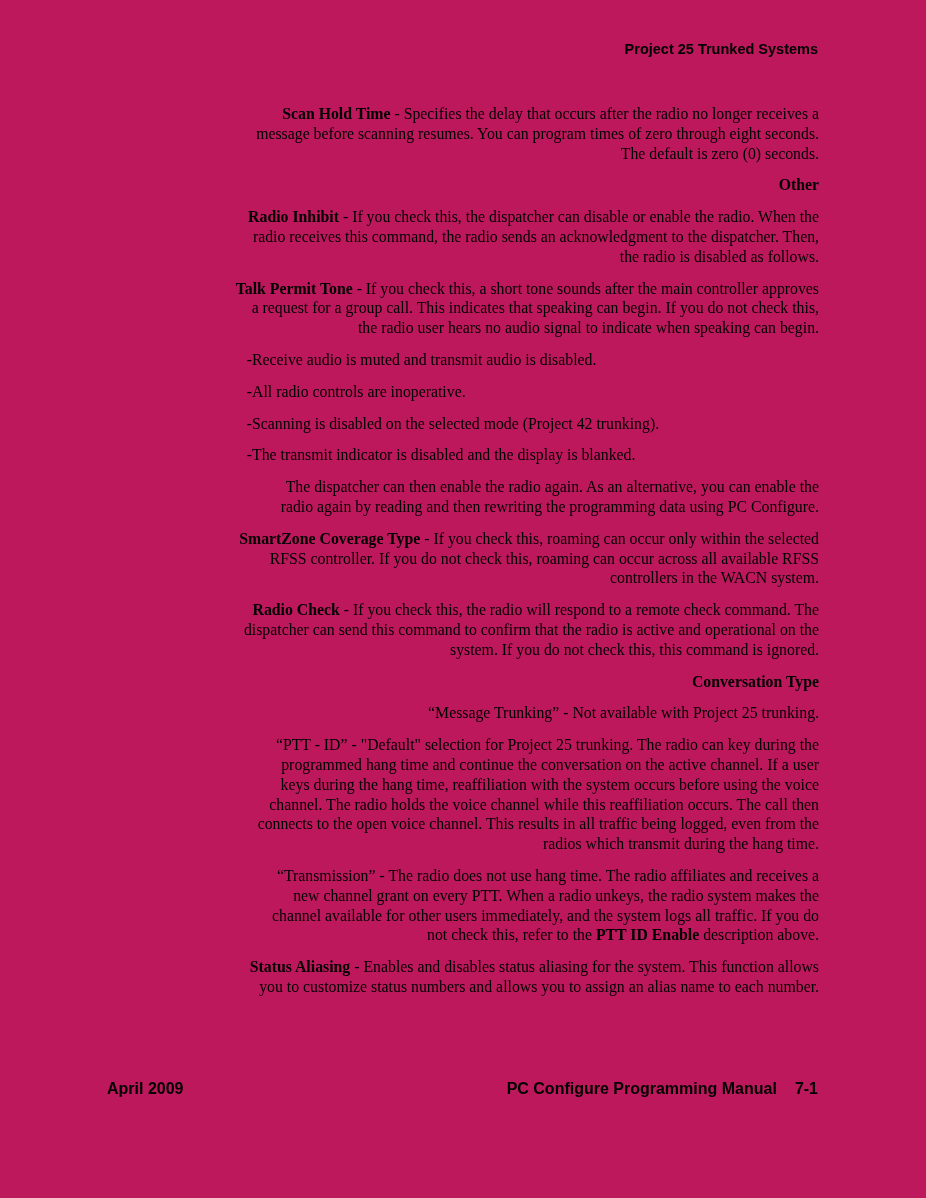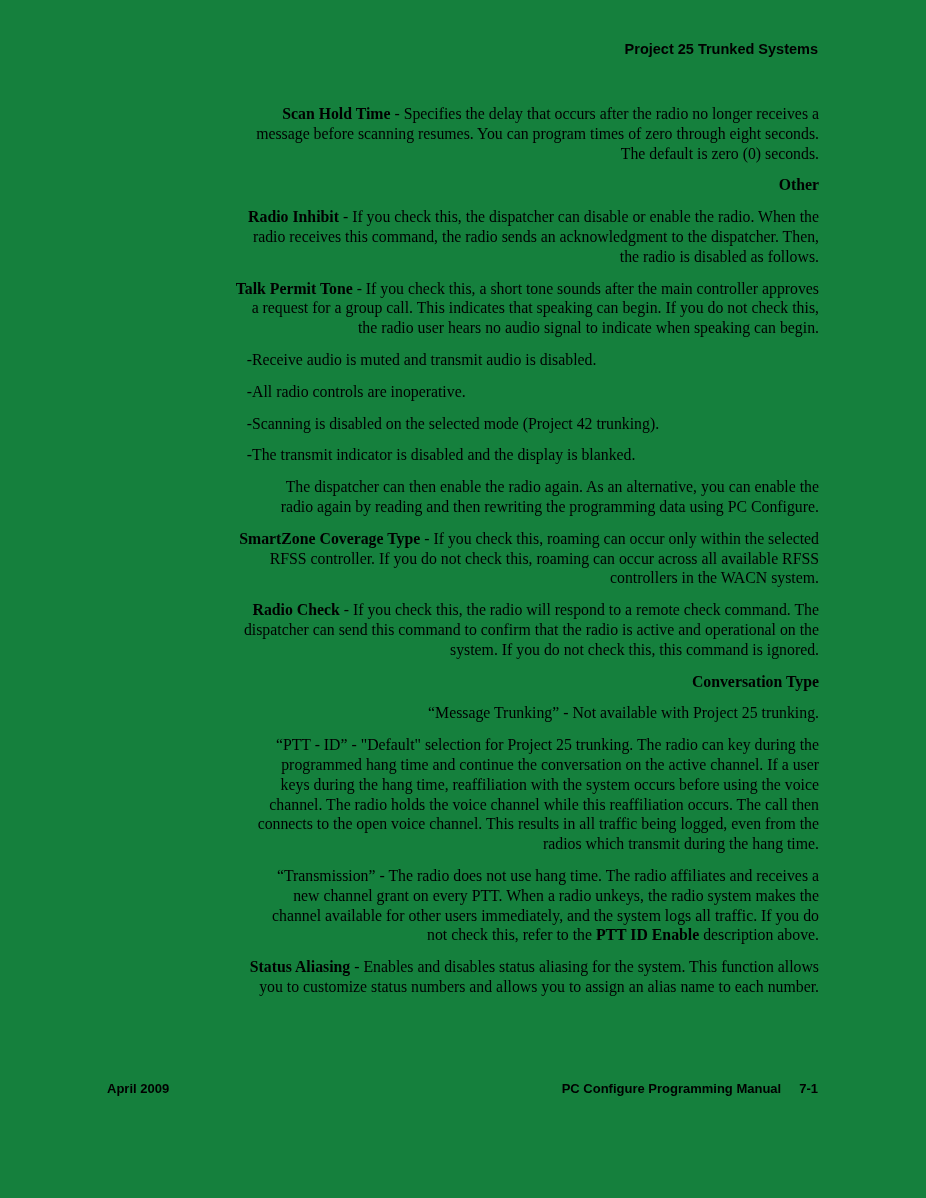--- a/index.html
+++ b/index.html
@@ -1,20 +1,20 @@
 <!DOCTYPE html>
 <html><head>
 <meta charset="utf-8">
 <style>
   html, body { margin: 0; padding: 0; background: #e8e8e8; }
   .page {
     position: relative;
     width: 926px;
     height: 1198px;
-    background: #15803d;
+    background: #be185d;
     color: #000000;
     font-family: "Liberation Serif", serif;
     overflow: hidden;
     margin: 0 auto;
   }
   .running-header {
     position: absolute;
     top: 41px;
     left: 0;
     right: 108px;
@@ -53,21 +53,21 @@
     flex: none;
     width: 17px;
   }
   .footer {
     position: absolute;
     top: 1080px;
     left: 107px;
     right: 108px;
     font-family: "Liberation Sans", sans-serif;
     font-weight: 700;
-    font-size: 13px;
+    font-size: 16px;
     line-height: 17px;
     display: flex;
     justify-content: space-between;
   }
   .footer .right-group span.page-num { margin-left: 18px; }
 </style>
 </head>
 <body>
 
 <div class="page">

